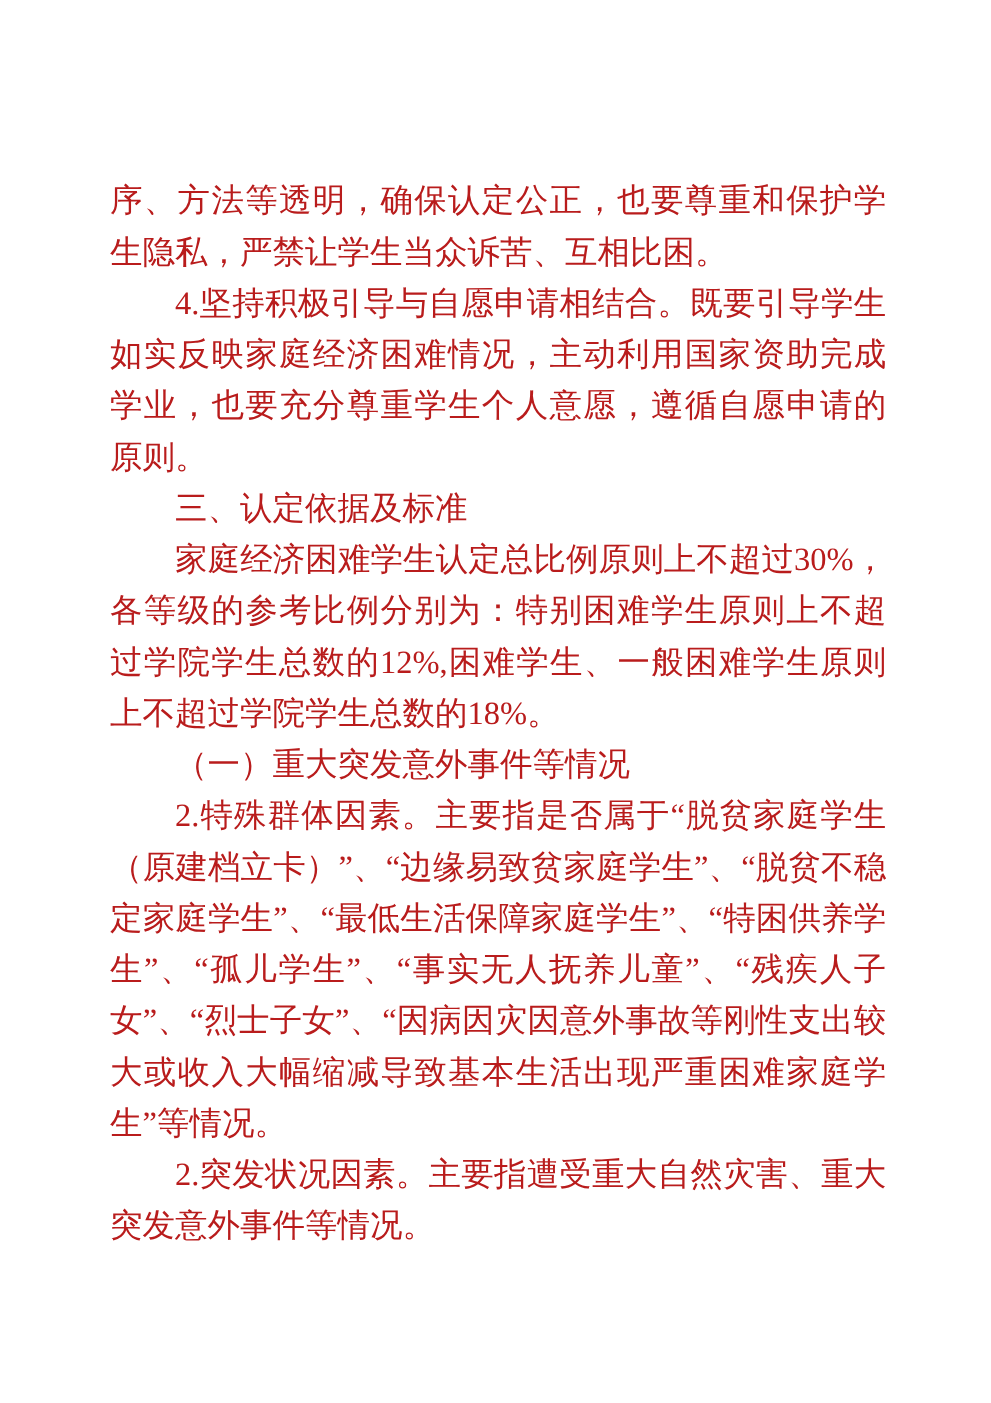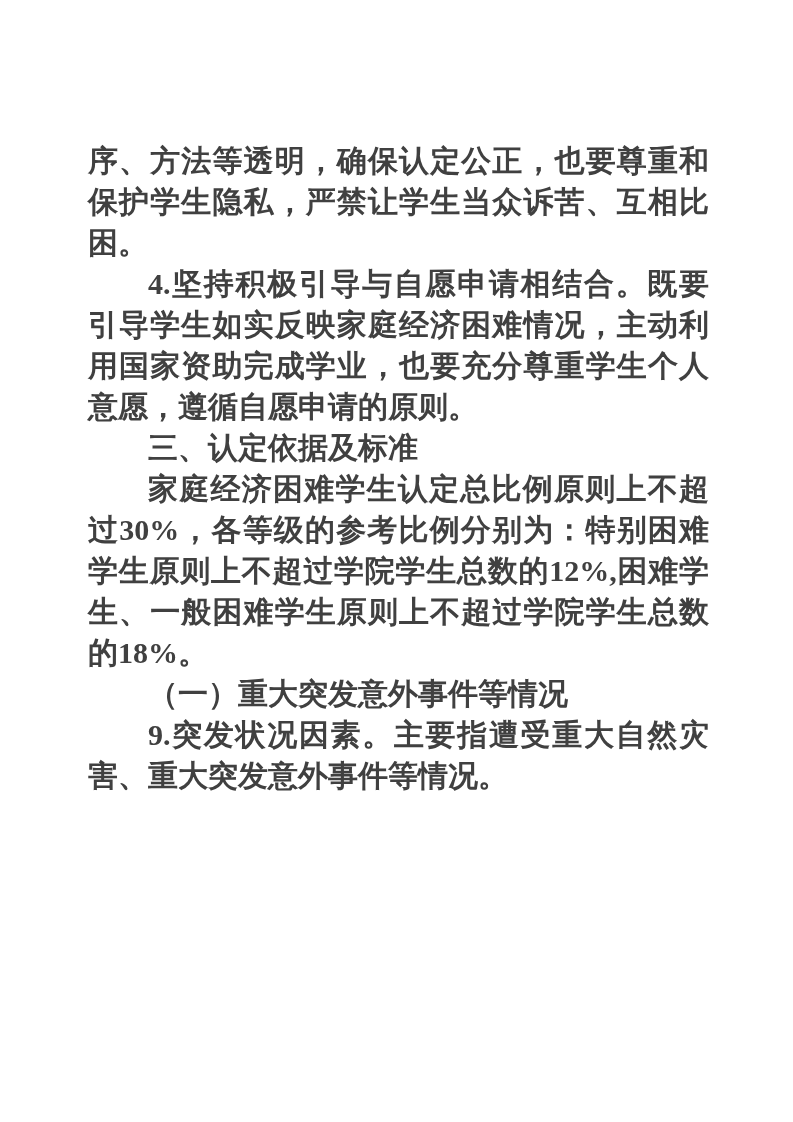--- a/index.html
+++ b/index.html
@@ -16,24 +16,24 @@
   }
   .content {
     box-sizing: border-box;
     padding: 140px 84px 0 88px;
   }
   .content p,
   .content h2,
   .content h3 {
     margin: 0;
     padding: 0;
-    font-size: 30px;
+    font-size: 26px;
     line-height: 41px;
-    font-weight: 700;
-    color: #404040;
+    font-weight: 400;
+    color: #b91c1c;
     font-family: "Liberation Serif", "DejaVu Serif", serif;
     text-align: justify;
     text-justify: inter-character;
   }
   .ind {
     text-indent: 2em;
   }
   .h-section {
     font-family: "Liberation Sans", "DejaVu Sans", sans-serif;
     font-weight: 700;
@@ -47,15 +47,16 @@
 </head>
 <body>
 
 <div class="page">
   <div class="content">
     <p class="body-text">序、方法等透明，确保认定公正，也要尊重和保护学生隐私，严禁让学生当众诉苦、互相比困。</p>
     <p class="body-text ind">4.坚持积极引导与自愿申请相结合。既要引导学生如实反映家庭经济困难情况，主动利用国家资助完成学业，也要充分尊重学生个人意愿，遵循自愿申请的原则。</p>
     <h2 class="h-section ind">三、认定依据及标准</h2>
     <p class="body-text ind">家庭经济困难学生认定总比例原则上不超过30%，各等级的参考比例分别为：特别困难学生原则上不超过学院学生总数的12%,困难学生、一般困难学生原则上不超过学院学生总数的18%。</p>
     <h3 class="h-sub ind">（一）重大突发意外事件等情况</h3>
-    <p class="body-text ind">9.突发状况因素。主要指遭受重大自然灾害、重大突发意外事件等情况。</p>
+    <p class="body-text ind">2.特殊群体因素。主要指是否属于“脱贫家庭学生（原建档立卡）”、“边缘易致贫家庭学生”、“脱贫不稳定家庭学生”、“最低生活保障家庭学生”、“特困供养学生”、“孤儿学生”、“事实无人抚养儿童”、“残疾人子女”、“烈士子女”、“因病因灾因意外事故等刚性支出较大或收入大幅缩减导致基本生活出现严重困难家庭学生”等情况。</p>
+    <p class="body-text ind">2.突发状况因素。主要指遭受重大自然灾害、重大突发意外事件等情况。</p>
   </div>
 </div>
 
 </body></html>

